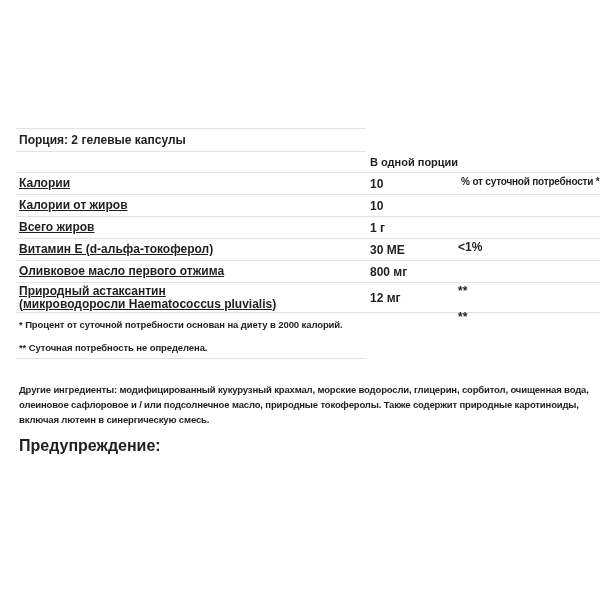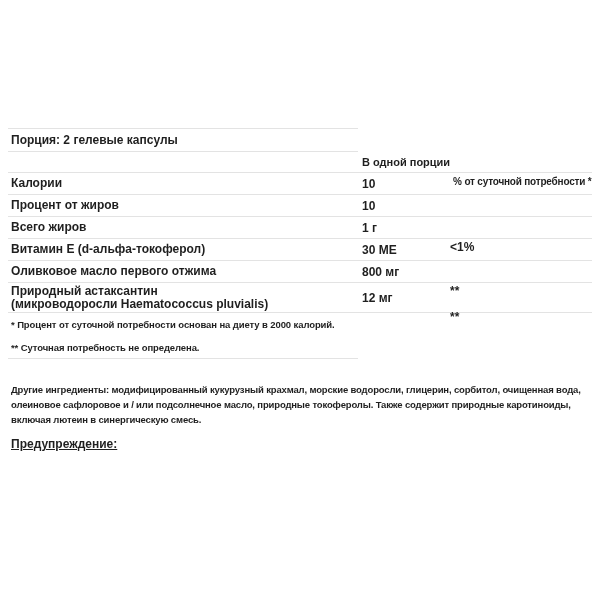--- a/index.html
+++ b/index.html
@@ -5,21 +5,21 @@
   :root{
     --text-color:#1f1f1f;
     --divider-color:#e3e3e3;
   }
   html,body{margin:0;padding:0;}
   body{
     width:600px;height:600px;background:#ffffff;position:relative;
     font-family:"Liberation Sans", sans-serif;color:var(--text-color);
     overflow:hidden;
   }
-  .panel{position:absolute;top:0;left:8px;width:584px;}
+  .panel{position:absolute;top:0;left:16px;width:584px;}
 
   
   .serving-block{margin-top:128px;width:350px;border-top:1px solid var(--divider-color);}
   .serving-row{
     box-sizing:border-box;height:23px;display:flex;align-items:center;
     padding-left:3px;border-bottom:1px solid var(--divider-color);
     font-size:12px;font-weight:700;white-space:nowrap;
   }
 
   
@@ -27,42 +27,42 @@
   .t-row{
     box-sizing:border-box;display:flex;align-items:center;
     border-bottom:1px solid var(--divider-color);
     font-size:12px;font-weight:700;
   }
   .header-row{height:21px;font-size:11px;justify-content:space-between;}
   .data-row{height:22px;}
   .data-row.tall{height:30px;}
   .cell{box-sizing:border-box;display:flex;align-items:center;padding-left:3px;white-space:nowrap;}
   .cell-label{flex:0 0 351px;}
-  .cell-label span{white-space:pre-line;line-height:13px;}
+  .cell-label span{white-space:pre-line;line-height:13px;text-decoration:underline;}
   .cell-amount{flex:0 0 88px;}
   .cell-dv{flex:1 1 auto;margin-top:39px;}
   .header-row .cell-dv{font-size:10px;letter-spacing:-0.2px;}
 
   
   .footnotes{width:350px;border-bottom:1px solid var(--divider-color);}
   .footnote{
     height:23px;display:flex;align-items:center;padding-left:3px;
     font-size:9.5px;font-weight:700;letter-spacing:-0.1px;white-space:nowrap;
   }
   .footnote:last-child{height:22px;text-align:center;}
 
   
   .ingredients{
     margin-top:23px;padding-left:3px;width:578px;
     font-size:9.5px;font-weight:700;line-height:15px;letter-spacing:-0.15px;
   }
   
   .warning{
-    margin-top:9px;padding-left:3px;height:15px;display:flex;align-items:center;
-    font-size:12px;font-weight:700;text-decoration:underline;
+    margin-top:9px;padding-left:3px;height:15px;display:flex;align-items:flex-start;
+    font-size:16px;font-weight:700;
   }
 </style>
 </head>
 <body>
 
 <div class="panel">
 
   <div class="serving-block">
     <div class="serving-row">
       <span>Порция: 2 гелевые капсулы</span>
@@ -88,21 +88,21 @@
       <div class="cell cell-amount">
           <span>10</span>
         </div>
       <div class="cell cell-dv">
           <span></span>
         </div>
     </div>
 
     <div class="t-row data-row">
       <div class="cell cell-label">
-          <span>Процент от жиров</span>
+          <span>Калории от жиров</span>
         </div>
       <div class="cell cell-amount">
           <span>10</span>
         </div>
       <div class="cell cell-dv">
           <span></span>
         </div>
     </div>
 
     <div class="t-row data-row">

